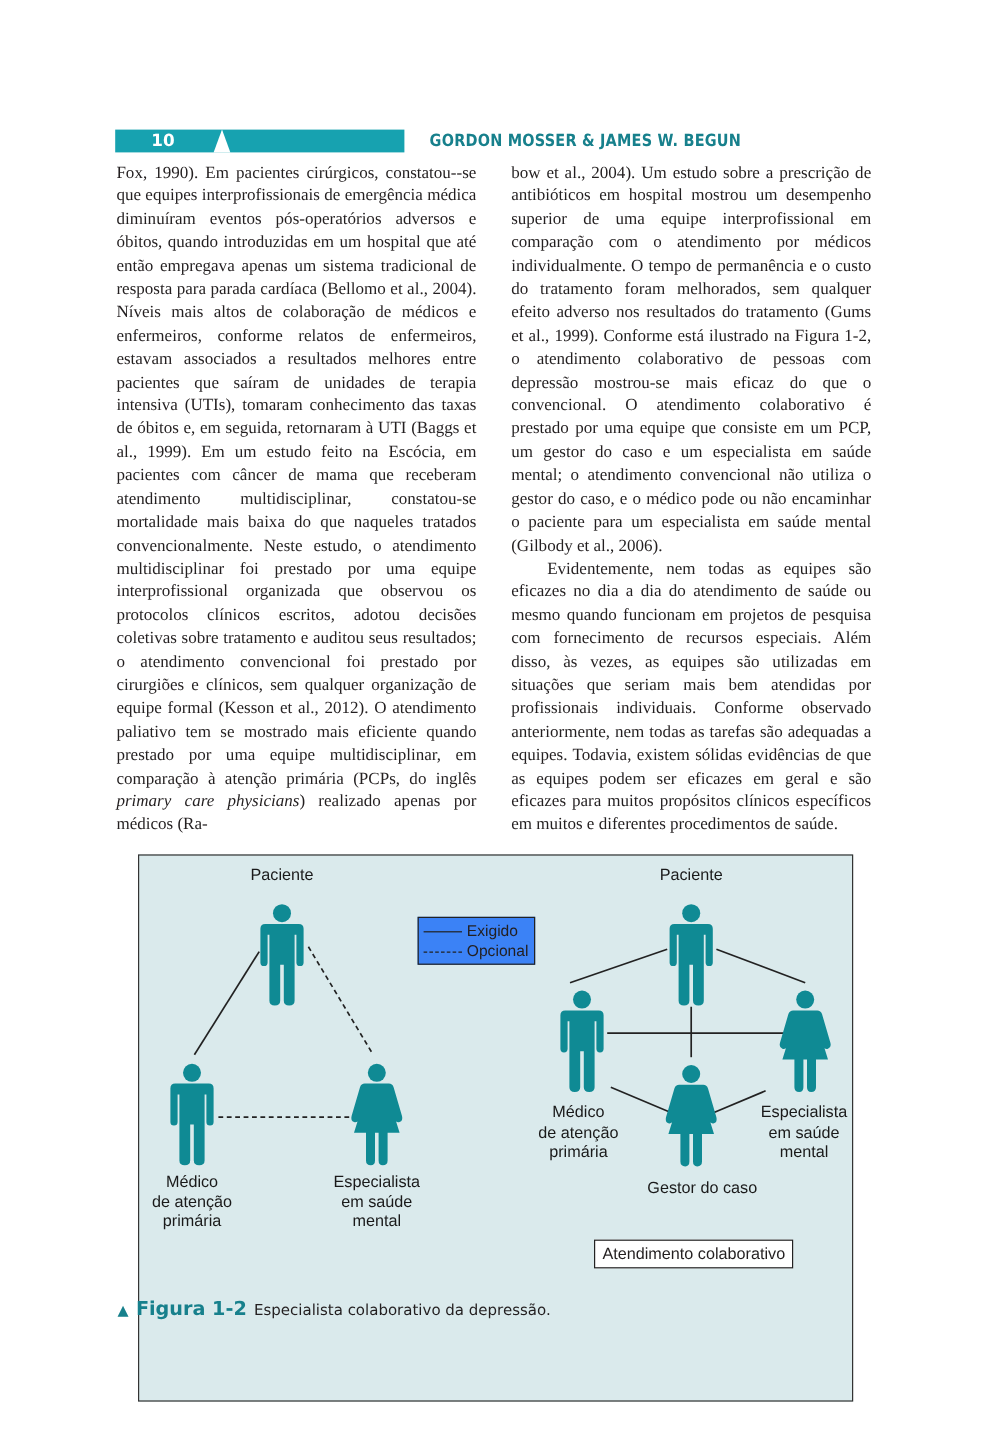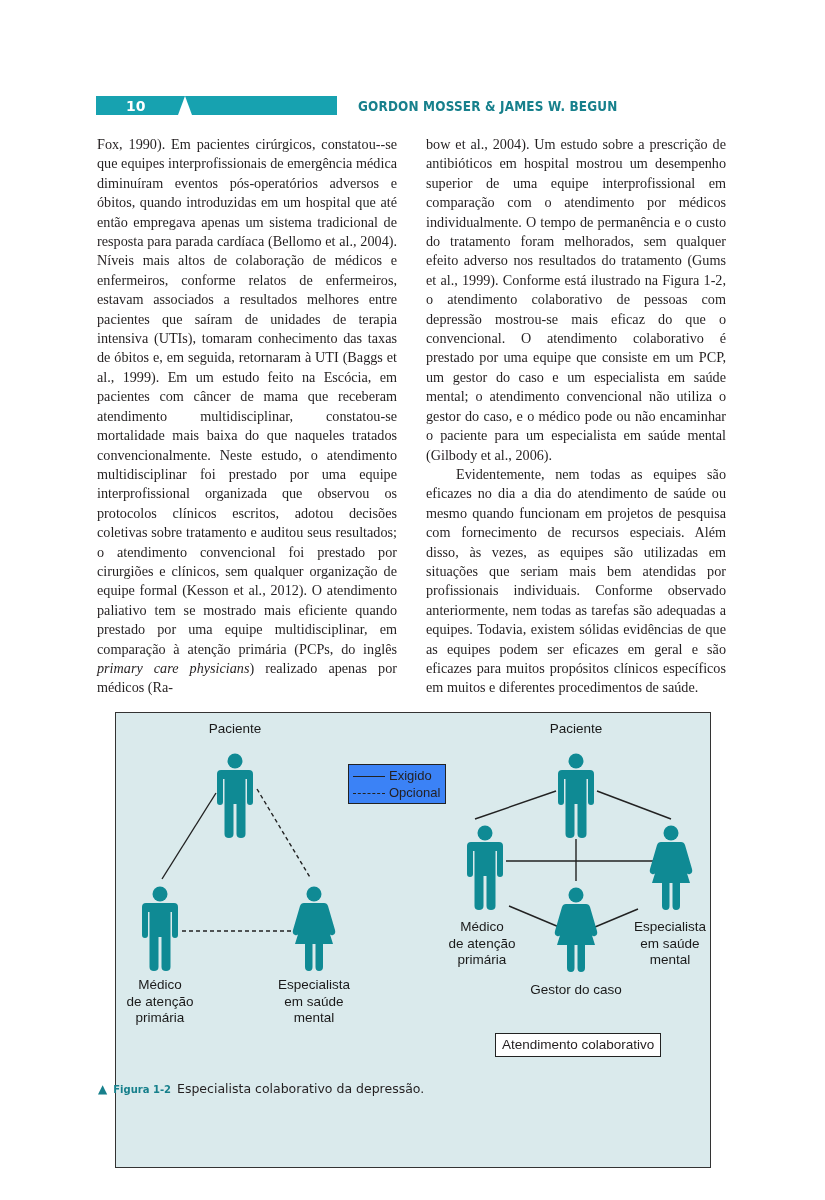--- a/index.html
+++ b/index.html
@@ -1,38 +1,38 @@
 <!DOCTYPE html>
 <html><head>
 <meta charset="utf-8">
 <style>
   html, body { margin: 0; padding: 0; background: #ffffff; }
   body { width: 825px; height: 1200px; position: relative; overflow: hidden; font-family: "Liberation Serif", serif; color: #231f20; }
-  .header { position: absolute; left: 96px; top: 96px; width: 640px; height: 20px; padding-left: 40px; }
+  .header { position: absolute; left: 96px; top: 108px; width: 640px; height: 20px; padding-left: 40px; }
   .hbar { position: absolute; left: 0; top: 0; width: 241px; height: 19px; background: #17a2b0; }
   .hnotch { position: absolute; left: 82px; top: 0; width: 0; height: 0; border-left: 7px solid transparent; border-right: 7px solid transparent; border-bottom: 19px solid #ffffff; }
   .pagenum { position: absolute; left: 30px; top: 0px; font-family: "DejaVu Sans", sans-serif; font-weight: bold; font-size: 14px; line-height: 20px; color: #ffffff; }
   .author { position: absolute; left: 262px; top: 0px; font-family: "DejaVu Sans", sans-serif; font-weight: bold; font-size: 14px; letter-spacing: 0.2px; line-height: 20px; color: #17808c; transform: scaleX(0.86); transform-origin: left center; }
   .col { position: absolute; top: 135px; width: 300px; font-size: 14.2px; line-height: 19.4px; text-align: justify; }
   .col p { margin: 0; }
   .col-left { left: 97px; }
   .col-right { left: 426px; }
   .indent { text-indent: 30px; }
   .figure { position: absolute; left: 115px; top: 712px; width: 596px; height: 456px; background: #daeaec; border: 1.5px solid #333; box-sizing: border-box; }
   .figure svg { position: absolute; left: 0; top: 0; }
   .flabel { position: absolute; font-family: "Liberation Sans", sans-serif; font-size: 13.5px; line-height: 16.5px; text-align: center; color: #1a1a1a; white-space: nowrap; }
   .legend { position: absolute; left: 232px; top: 51px; width: 96px; height: 38px; background: #3b82f6; border: 1px solid #222; font-family: "Liberation Sans", sans-serif; font-size: 13px; }
   .legend .row { position: absolute; left: 4px; height: 17px; line-height: 17px; }
   .legend .ln { display: inline-block; width: 32px; vertical-align: middle; margin-right: 4px; }
   .legend .solid { border-top: 1px solid #222; }
   .legend .dash { border-top: 1.3px dashed #222; }
   .boxlabel { position: absolute; background: #fff; border: 1px solid #222; font-family: "Liberation Sans", sans-serif; font-size: 13.5px; line-height: 22px; padding: 0 6px; white-space: nowrap; }
   .caption { position: absolute; left: 98px; top: 1081px; font-family: "DejaVu Sans", sans-serif; font-size: 12.5px; color: #231f20; white-space: nowrap; }
   .caption .tri { color: #17808c; font-size: 12px; margin-right: 6px; }
-  .caption .fignum { color: #17808c; font-weight: bold; margin-right: 6px; font-size: 10px; }
+  .caption .fignum { color: #17808c; font-weight: bold; margin-right: 6px; font-size: 16px; }
 </style>
 </head>
 <body>
 
 <div class="header">
   <div class="hbar"></div>
   <div class="hnotch"></div>
   <span class="pagenum">10</span>
   <span class="author">GORDON MOSSER &amp; JAMES W. BEGUN</span>
 </div>
@@ -101,20 +101,20 @@
   <div class="flabel" style="left:326px; top:206px; width:80px;">
     <div>Médico</div>
       <div>de atenção</div>
       <div>primária</div>
   </div>
   <div class="flabel" style="left:514px; top:206px; width:80px;">
     <div>Especialista</div>
       <div>em saúde</div>
       <div>mental</div>
   </div>
-  <div class="flabel" style="left:405px; top:269px; width:110px;">Gestor do caso</div>
+  <div class="flabel" style="left:405px; top:269px; width:110px;text-align:right;">Gestor do caso</div>
 
   <div class="boxlabel" style="left:379px; top:320px;">Atendimento colaborativo</div>
 </div>
 
 <div class="caption">
   <span class="tri">▲</span><span class="fignum">Figura 1-2</span><span>Especialista colaborativo da depressão.</span>
 </div>
 
 </body></html>

